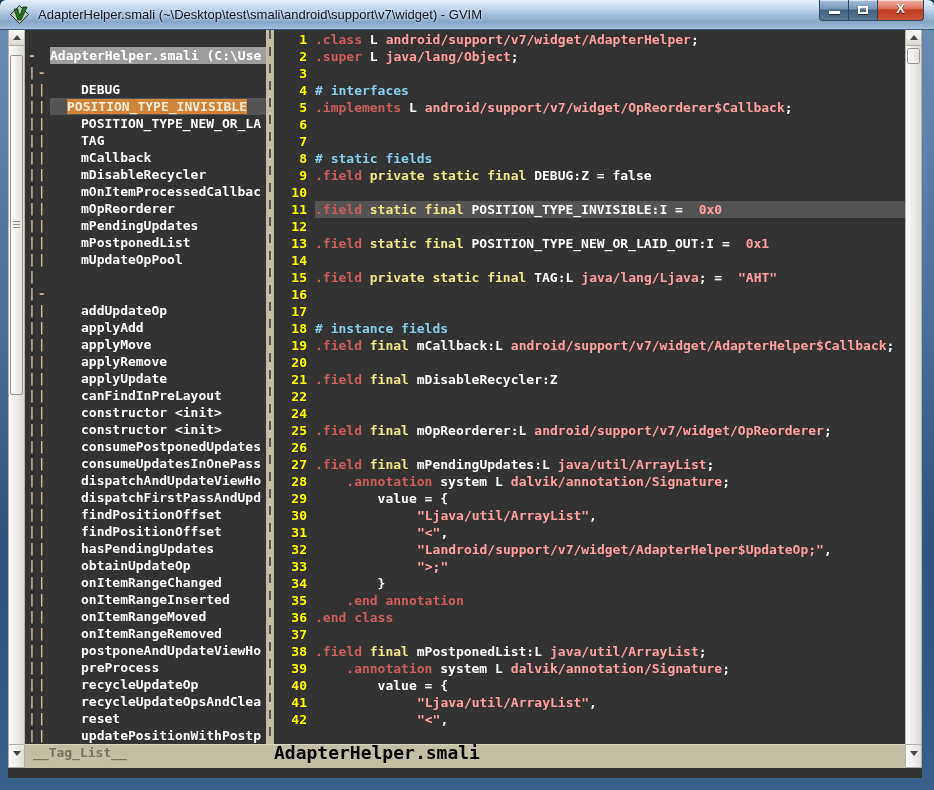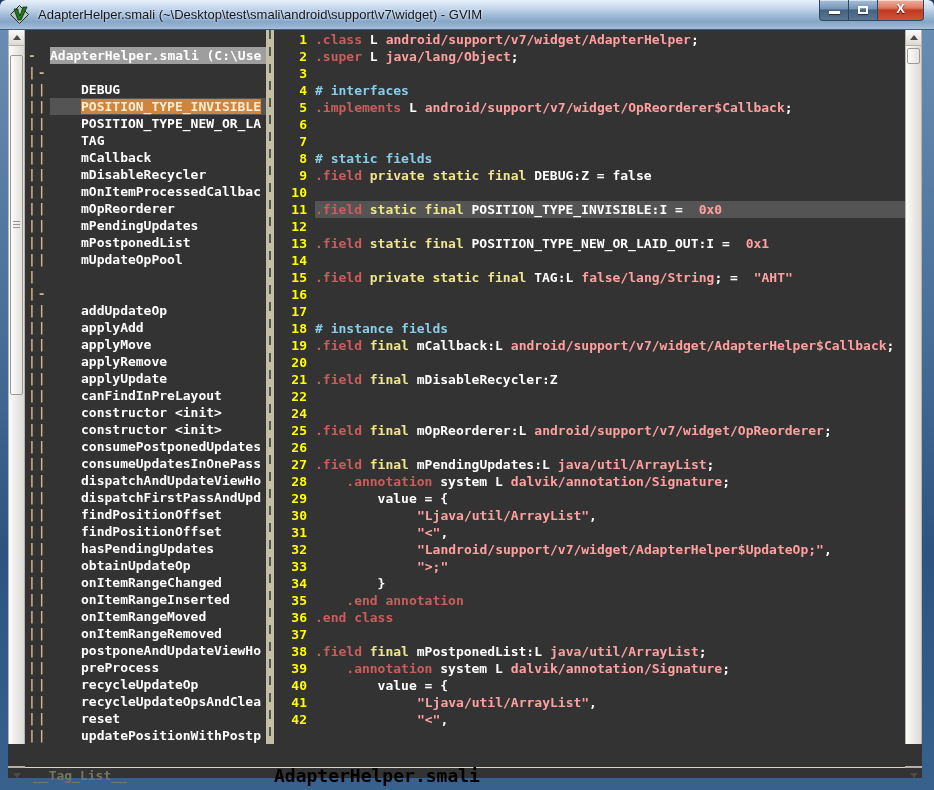--- a/index.html
+++ b/index.html
@@ -60,39 +60,39 @@
   .grip { position:absolute; left:2px; top:50%; margin-top:-4px; width:7px; height:8px;
     background:repeating-linear-gradient(180deg,#97938b 0 1px,transparent 1px 3px); }
   
   #taglist { width:241px; overflow:hidden; background:var(--bg); }
   .tl-row { display:flex; height:17px; line-height:17px; font-size:13px; font-weight:bold; white-space:pre; cursor:pointer; }
   .tl-fold { width:25px; padding-left:3px; color:var(--fold); flex:none; letter-spacing:2px; }
   .tl-txt { flex:1; overflow:hidden; color:var(--normal); }
   .tl-row.file .tl-txt { background:var(--file_bg); color:#ffffff; }
   .tl-row.head .tl-txt { color:var(--title_red); padding-left:16px;margin-top:40px; }
   .tl-row.tag .tl-txt { padding-left:31px; }
-  .tl-row.sel .tl-txt { padding-left:31px; background:var(--cursorline); }
+  .tl-row.sel .tl-txt { padding-left:17px; background:var(--cursorline); }
   .tl-row.sel .tagname { background:var(--search_bg); color:var(--search_fg); }
   
   #vsep { width:8px; background:var(--status_bg); position:relative; cursor:col-resize; }
   #vsep::after { content:""; position:absolute; left:3px; top:0; width:2px; height:100%;
     background:repeating-linear-gradient(180deg,#55544e 0 9px,transparent 9px 17px); }
   
   #code { flex:1; overflow:hidden; background:var(--bg); padding-top:1px; }
   .code-line { display:flex; height:17px; line-height:17px; font-size:13px; font-weight:bold; white-space:pre; }
   .num { width:41px; flex:none; text-align:right; padding-right:8px; color:var(--linenr); }
   .ltxt { flex:1; overflow:hidden; color:var(--normal); }
   .code-line.cur .ltxt { background:var(--cursorline); }
   .tk-pre { color:var(--preproc); }
   .tk-stmt { color:var(--statement); }
   .tk-const { color:var(--constant);margin-left:8px; }
   .tk-com { color:var(--comment); }
   .tk-n { color:var(--normal); }
   
-  #status-row { display:flex; height:33px;align-items:flex-end; }
+  #status-row { display:flex; height:33px; }
   #status-bar { flex:1; position:relative; background:var(--status_bg); border-top:1px solid #d9d6c2; }
   #status-left { position:absolute; left:8px; top:0; line-height:16px; font-size:13px; font-weight:bold; color:var(--status_nc_fg); }
   #status-main { position:absolute; left:249px; top:0; line-height:16px; font-size:18px; font-weight:bold; color:var(--status_fg); }
   .corner-btn { width:17px; flex:none; position:relative; background:linear-gradient(90deg,#fdfdfc,#e0ded9); border:1px solid #b4b0a8; cursor:pointer; }
   
   #cmdline { height:14px; background:var(--bg); }
 </style>
 </head>
 <body>
 
@@ -183,21 +183,21 @@
           <div class="code-line"><span class="num">5</span><span class="ltxt"><span class="tk-pre">.implements</span><span class="tk-n"> L</span><span class="tk-const">android/support/v7/widget/OpReorderer$Callback</span><span class="tk-n">;</span></span></div>
           <div class="code-line"><span class="num">6</span><span class="ltxt"></span></div>
           <div class="code-line"><span class="num">7</span><span class="ltxt"></span></div>
           <div class="code-line"><span class="num">8</span><span class="ltxt"><span class="tk-com"># static fields</span></span></div>
           <div class="code-line"><span class="num">9</span><span class="ltxt"><span class="tk-pre">.field</span><span class="tk-n"> </span><span class="tk-stmt">private static final</span><span class="tk-n"> DEBUG:Z = false</span></span></div>
           <div class="code-line"><span class="num">10</span><span class="ltxt"></span></div>
           <div class="code-line cur"><span class="num">11</span><span class="ltxt"><span class="tk-pre">.field</span><span class="tk-n"> </span><span class="tk-stmt">static final</span><span class="tk-n"> POSITION_TYPE_INVISIBLE:I = </span><span class="tk-const">0x0</span></span></div>
           <div class="code-line"><span class="num">12</span><span class="ltxt"></span></div>
           <div class="code-line"><span class="num">13</span><span class="ltxt"><span class="tk-pre">.field</span><span class="tk-n"> </span><span class="tk-stmt">static final</span><span class="tk-n"> POSITION_TYPE_NEW_OR_LAID_OUT:I = </span><span class="tk-const">0x1</span></span></div>
           <div class="code-line"><span class="num">14</span><span class="ltxt"></span></div>
-          <div class="code-line"><span class="num">15</span><span class="ltxt"><span class="tk-pre">.field</span><span class="tk-n"> </span><span class="tk-stmt">private static final</span><span class="tk-n"> TAG:L</span><span class="tk-const">false/lang/String</span><span class="tk-n">; = </span><span class="tk-const">"AHT"</span></span></div>
+          <div class="code-line"><span class="num">15</span><span class="ltxt"><span class="tk-pre">.field</span><span class="tk-n"> </span><span class="tk-stmt">private static final</span><span class="tk-n"> TAG:L</span><span class="tk-const">java/lang/Ljava</span><span class="tk-n">; = </span><span class="tk-const">"AHT"</span></span></div>
           <div class="code-line"><span class="num">16</span><span class="ltxt"></span></div>
           <div class="code-line"><span class="num">17</span><span class="ltxt"></span></div>
           <div class="code-line"><span class="num">18</span><span class="ltxt"><span class="tk-com"># instance fields</span></span></div>
           <div class="code-line"><span class="num">19</span><span class="ltxt"><span class="tk-pre">.field</span><span class="tk-n"> </span><span class="tk-stmt">final</span><span class="tk-n"> mCallback:L</span><span class="tk-const">android/support/v7/widget/AdapterHelper$Callback</span><span class="tk-n">;</span></span></div>
           <div class="code-line"><span class="num">20</span><span class="ltxt"></span></div>
           <div class="code-line"><span class="num">21</span><span class="ltxt"><span class="tk-pre">.field</span><span class="tk-n"> </span><span class="tk-stmt">final</span><span class="tk-n"> mDisableRecycler:Z</span></span></div>
           <div class="code-line"><span class="num">22</span><span class="ltxt"></span></div>
           <div class="code-line"><span class="num">24</span><span class="ltxt"></span></div>
           <div class="code-line"><span class="num">25</span><span class="ltxt"><span class="tk-pre">.field</span><span class="tk-n"> </span><span class="tk-stmt">final</span><span class="tk-n"> mOpReorderer:L</span><span class="tk-const">android/support/v7/widget/OpReorderer</span><span class="tk-n">;</span></span></div>
           <div class="code-line"><span class="num">26</span><span class="ltxt"></span></div>

